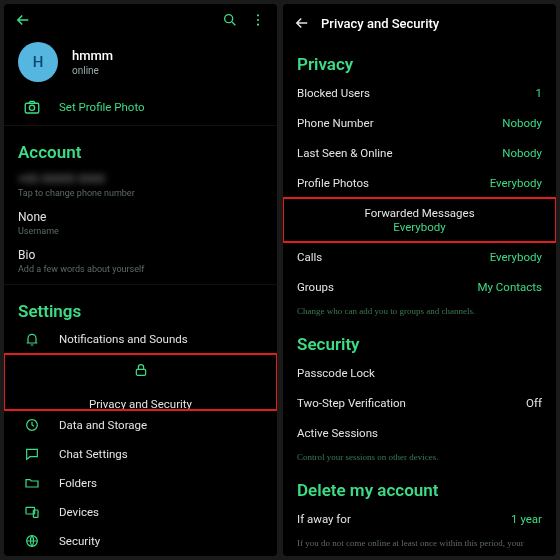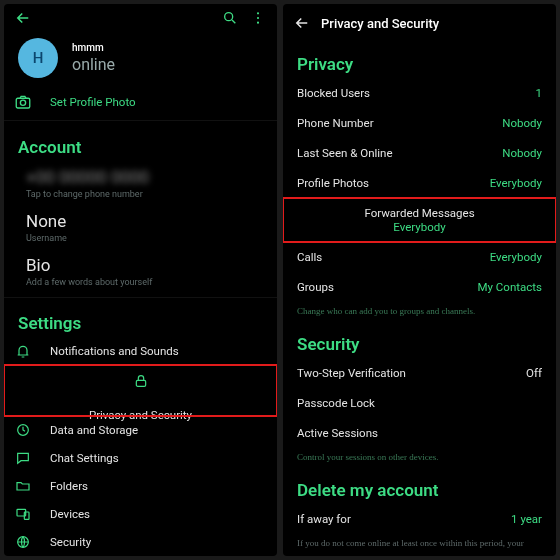--- a/index.html
+++ b/index.html
@@ -53,49 +53,49 @@
     width: 40px; height: 40px;
     border-radius: 50%;
     background: #55b7e0;
     color: #0b466e;
     display: flex;
     align-items: center;
     justify-content: center;
     font-size: 15px;
     font-weight: 500;
   }
-  .profile-name { font-size: 10px; font-weight: 500; color: #fff; }
-  .profile-status { font-size: 16px; color: #9aa; margin-top: 2px; }
+  .profile-name { font-size: 13px; font-weight: 500; color: #fff; }
+  .profile-status { font-size: 10px; color: #9aa; margin-top: 2px; }
   .row {
     display: flex;
     align-items: center;
-    padding: 7px 10px;
+    padding: 7px 19px;
     gap: 18px;
     min-height: 28px;
   }
   .row-icon {
     width: 18px; height: 18px;
     display: inline-flex;
     align-items: center;
     justify-content: center;
     color: #3ddc84;
     flex-shrink: 0;
   }
   .row-label { font-size: 11.5px; color: #e4e4e4; flex: 1; }
   .row-label.green { color: #3ddc84; }
   .section {
     color: #3ddc84;
     font-size: 17px;
     font-weight: 600;
     padding: 12px 18px 4px 14px;
   }
   .field {
-    padding: 6px 22px;
-  }
-  .field-value { font-size: 17px; color: #e4e4e4; }
+    padding: 6px 14px;
+  }
+  .field-value { font-size: 12px; color: #e4e4e4; }
   .field-hint { font-size: 9px; color: #5e6a6a; margin-top: 2px; }
   .blurred { filter: blur(3px); color: #888; }
   .hr { height: 1px; background: #111; margin: 4px 0; }
   .kv {
     display: flex;
     align-items: center;
     justify-content: space-between;
     padding: 8px 14px;
   }
   .kv-label { font-size: 11.5px; color: #e4e4e4; }
@@ -285,28 +285,28 @@
   </div>
   <div class="kv">
     <span class="kv-label">Groups</span>
     <span class="kv-value">My Contacts</span>
   </div>
   <div class="hint">Change who can add you to groups and channels.</div>
 
   <div class="section">Security</div>
 
   <div class="kv">
+    <span class="kv-label">Passcode Lock</span>
+    <span class="kv-value white"></span>
+  </div>
+  <div class="kv">
     <span class="kv-label">Two-Step Verification</span>
     <span class="kv-value white">Off</span>
   </div>
   <div class="kv">
-    <span class="kv-label">Passcode Lock</span>
-    <span class="kv-value white"></span>
-  </div>
-  <div class="kv">
     <span class="kv-label">Active Sessions</span>
     <span class="kv-value"></span>
   </div>
   <div class="hint">Control your sessions on other devices.</div>
 
   <div class="section">Delete my account</div>
   <div class="kv">
     <span class="kv-label">If away for</span>
     <span class="kv-value">1 year</span>
   </div>

